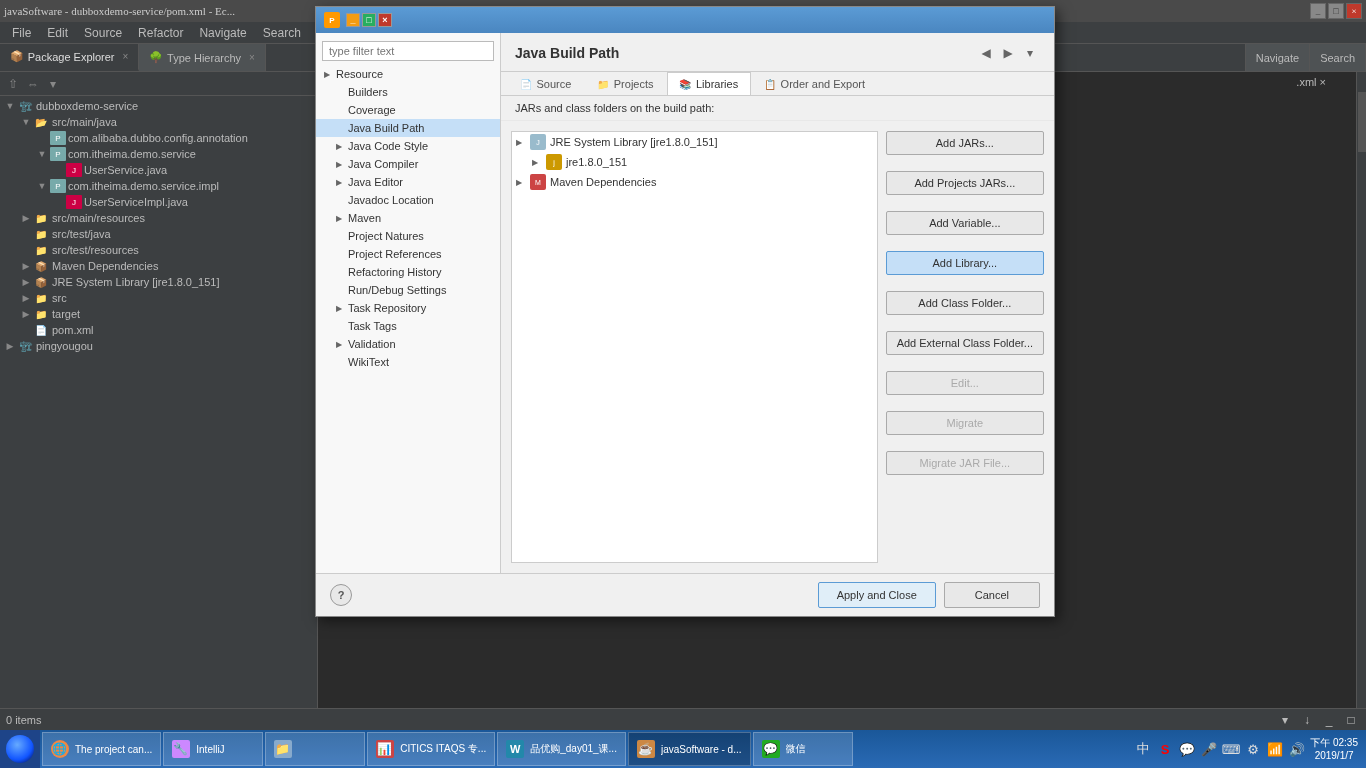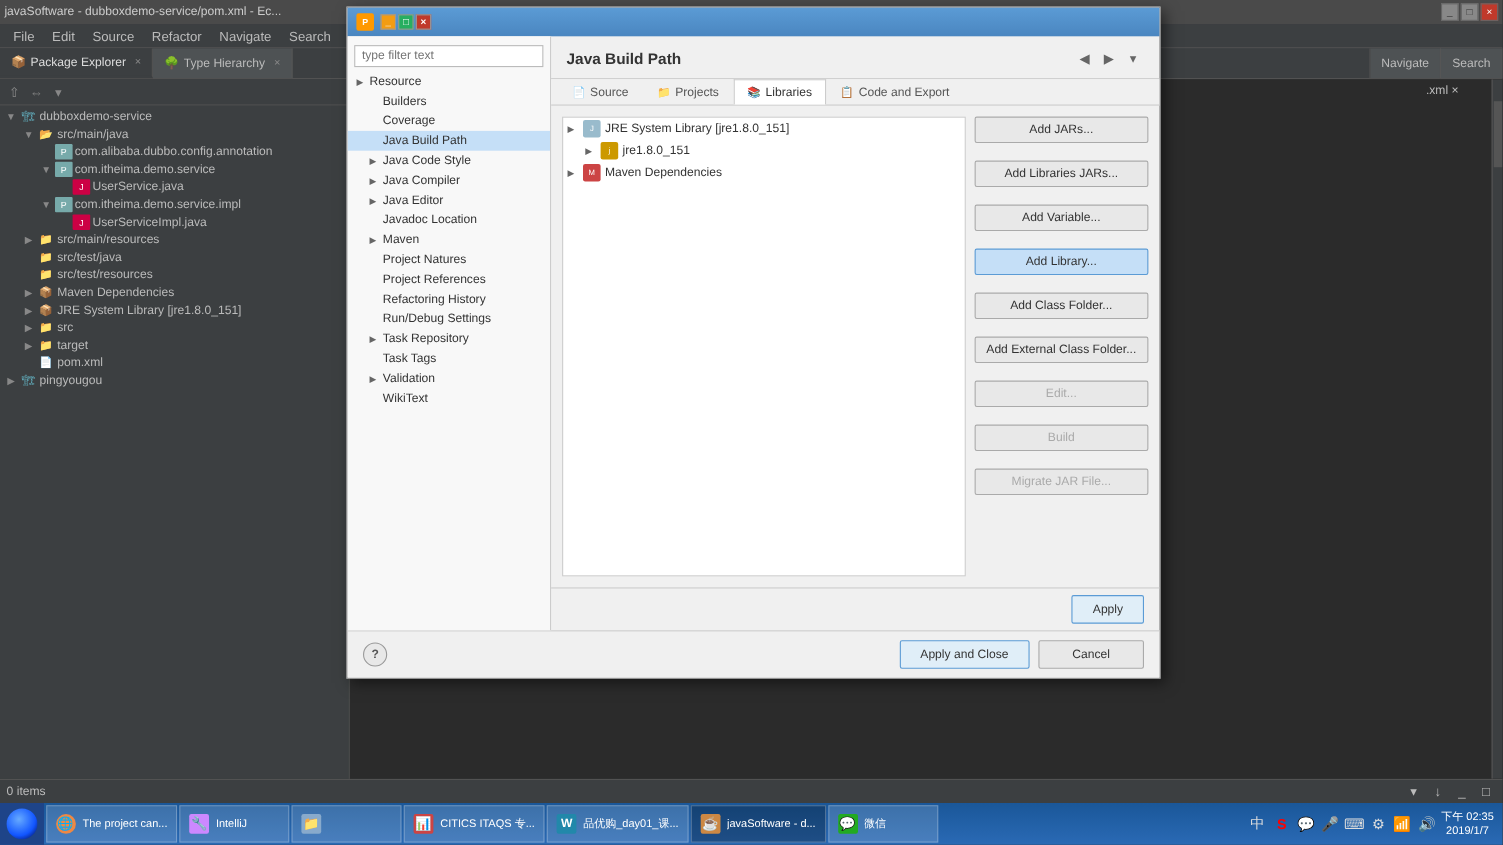--- a/index.html
+++ b/index.html
@@ -14,20 +14,21 @@
 
     
     .title-bar {
       background: #4a4a4a;
       height: 22px;
       display: flex;
       align-items: center;
       padding: 0 4px;
       color: #ccc;
       font-size: 11px;
+      font-family: Liberation Serif, serif;
     }
     .title-bar-title { flex: 1; }
     .title-bar-controls { display: flex; gap: 2px; }
     .title-btn {
       width: 16px; height: 16px;
       background: #888;
       border: 1px solid #666;
       display: flex; align-items: center; justify-content: center;
       font-size: 9px; cursor: pointer; color: #333;
     }
@@ -834,24 +835,25 @@
           <div class="dialog-tab">
             <span class="tab-icon">📁</span>
             <span>Projects</span>
           </div>
           <div class="dialog-tab active">
             <span class="tab-icon">📚</span>
             <span>Libraries</span>
           </div>
           <div class="dialog-tab">
             <span class="tab-icon">📋</span>
-            <span>Code and Export</span>
+            <span>Order and Export</span>
           </div>
         </div>
 
+        <div class="lib-desc">JARs and class folders on the build path:</div>
 
         <div class="dialog-main">
           <div class="lib-list-area">
 
             <div class="lib-list-item">
               <span class="lib-expand">▶</span>
               <span class="lib-icon lib-icon-jre">J</span>
               <span>JRE System Library [jre1.8.0_151]</span>
             </div>
 
@@ -863,34 +865,31 @@
 
             <div class="lib-list-item">
               <span class="lib-expand">▶</span>
               <span class="lib-icon lib-icon-maven">M</span>
               <span>Maven Dependencies</span>
             </div>
           </div>
 
           <div class="btn-panel">
             <button class="btn-panel-btn">Add JARs...</button>
-            <button class="btn-panel-btn">Add Libraries JARs...</button>
+            <button class="btn-panel-btn">Add Projects JARs...</button>
             <button class="btn-panel-btn">Add Variable...</button>
             <button class="btn-panel-btn active-btn">Add Library...</button>
             <button class="btn-panel-btn">Add Class Folder...</button>
             <button class="btn-panel-btn">Add External Class Folder...</button>
             <button class="btn-panel-btn disabled" disabled="">Edit...</button>
-            <button class="btn-panel-btn disabled" disabled="">Build</button>
+            <button class="btn-panel-btn disabled" disabled="">Migrate</button>
             <button class="btn-panel-btn disabled" disabled="">Migrate JAR File...</button>
           </div>
         </div>
 
-        <div style="display:flex;justify-content:flex-end;padding:6px 14px;border-top:1px solid #ccc;">
-          <button class="footer-apply-btn">Apply</button>
-        </div>
       </div>
     </div>
 
     <div class="dialog-footer">
       <div class="help-btn">?</div>
       <button class="footer-apply-btn">Apply and Close</button>
       <button class="footer-btn">Cancel</button>
     </div>
   </div>
 </div>

